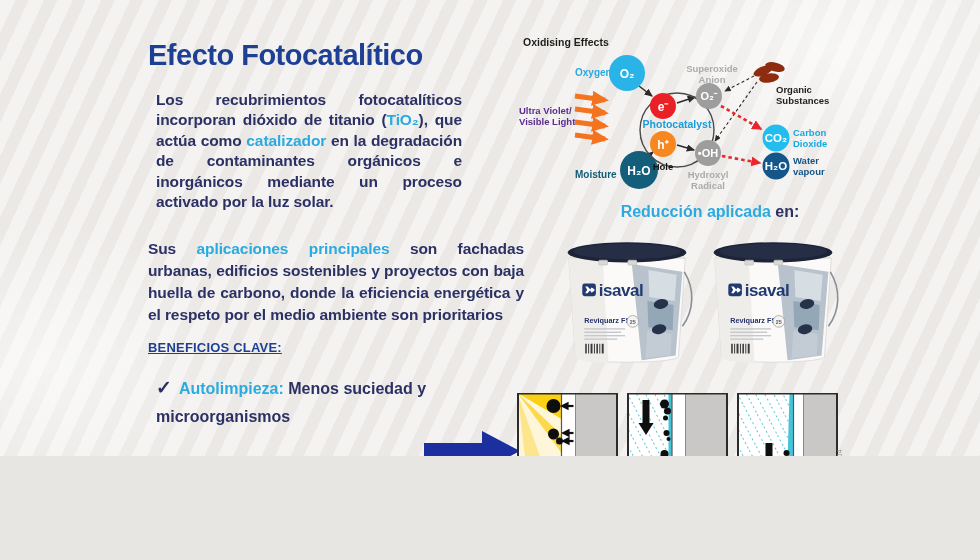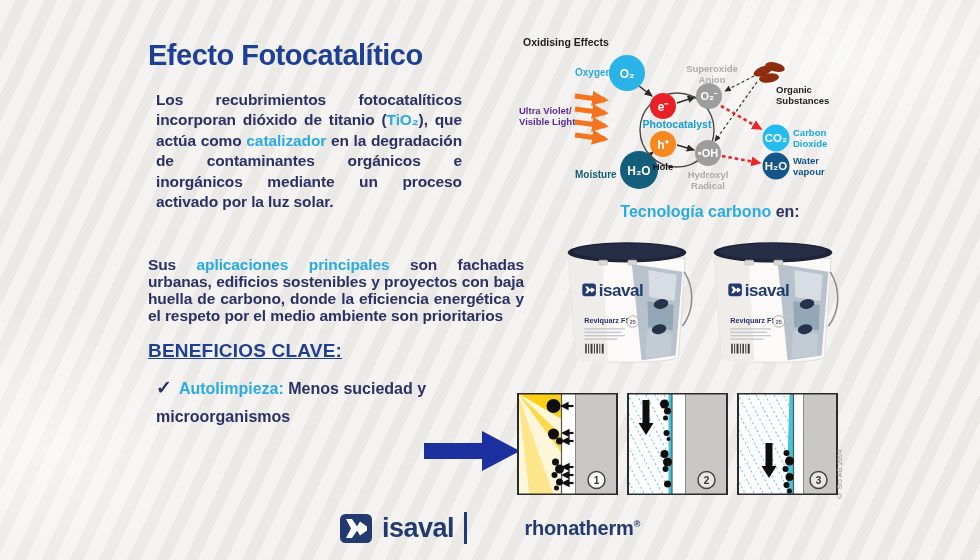--- a/index.html
+++ b/index.html
@@ -1,30 +1,30 @@
 <!DOCTYPE html>
 <html><head>
 <meta charset="utf-8">
 <style>
   html,body{margin:0;padding:0;}
   body{font-family:"Liberation Sans", sans-serif; background:#e8e6e3;}
-  #canvas{position:relative;width:980px;height:560px;overflow:hidden;
+  #canvas{position:relative;width:980px;height:456px;overflow:hidden;
     background:
       radial-gradient(ellipse 300px 180px at 85% 10%, rgba(255,255,255,.55), rgba(255,255,255,0) 70%),
       radial-gradient(ellipse 260px 200px at 5% 80%, rgba(255,255,255,.5), rgba(255,255,255,0) 70%),
       repeating-linear-gradient(115deg, rgba(255,255,255,.25) 0 14px, rgba(214,211,206,.22) 14px 26px),
       #f1efed;}
   .abs{position:absolute;}
   
   .page-title{left:148px;top:20px;font-size:29px;font-weight:bold;color:#1d3f94;letter-spacing:-.5px;}
   .para{color:#2b3164;font-weight:bold;font-size:15.5px;text-align:justify;letter-spacing:-.1px;}
   .p1{left:156px;top:74px;width:306px;line-height:20.6px;}
-  .p2{left:148px;top:240px;width:376px;line-height:17px;}
+  .p2{left:148px;top:222px;width:376px;line-height:22px;}
   .cyan{color:#29abe2;}
-  .benefits-heading{left:148px;top:340px;font-size:19px;font-weight:bold;color:#1d3f94;text-decoration:underline;letter-spacing:.2px;}
+  .benefits-heading{left:148px;top:340px;font-size:13px;font-weight:bold;color:#1d3f94;text-decoration:underline;letter-spacing:.2px;}
   .benefits{left:148px;top:366px;width:300px;list-style:none;margin:0;padding:0;}
   .benefits li{color:#2b3164;font-weight:bold;font-size:16px;line-height:27.5px;margin:8px;}
   .check{color:#2b3164;font-size:19px;margin-right:7px;font-weight:bold;}
   
   .diagram{left:511px;top:26px;}
   .tech-line{left:515px;top:203px;width:390px;text-align:center;font-size:16px;font-weight:bold;color:#2b3164;}
   .buckets{left:558px;top:231px;display:flex;gap:8px;}
   .process{left:517px;top:393px;display:flex;gap:9px;}
   .credit{left:836px;top:437px;height:62px;writing-mode:vertical-rl;transform:rotate(180deg);font-size:6.5px;color:#8d8d8d;letter-spacing:.3px;}
   .big-arrow{left:424px;top:430px;}
@@ -141,21 +141,21 @@
     </g>
 
     <g>
       <circle cx="265" cy="140" r="13.5" fill="#14568a"></circle>
       <text x="265" y="144" font-size="11.5" font-weight="bold" fill="#fff" text-anchor="middle">H₂O</text>
       <text x="282" y="138" font-size="9.5" font-weight="bold" fill="#14568a">Water</text>
       <text x="282" y="149" font-size="9.5" font-weight="bold" fill="#14568a">vapour</text>
     </g>
   </svg>
 
-  <div class="abs tech-line"><span class="cyan">Tecnología carbono</span><span> en:</span></div>
+  <div class="abs tech-line"><span class="cyan">Reducción aplicada</span><span> en:</span></div>
 
   <div class="abs buckets">
 
     <svg width="138" height="140" viewBox="0 0 142 140">
       <ellipse cx="71" cy="26" rx="60" ry="9.5" fill="#e7e6e2"></ellipse>
       <path d="M11,26 L18,127 C18,135 124,135 124,127 L131,26 Z" fill="#fbfaf8" stroke="#dddcd8" stroke-width="1"></path>
       <path d="M11,26 L18,127 C18,131 36,134 52,134 L46,26 Z" fill="#efede9"></path>
       <polygon points="76,32 128,40 121,126 86,131" fill="#b7c2cd"></polygon>
       <polygon points="93,38 122,43 120,70 94,66" fill="#d6dde3"></polygon>
       <polygon points="92,70 119,74 118,100 93,97" fill="#93a7b6"></polygon>

